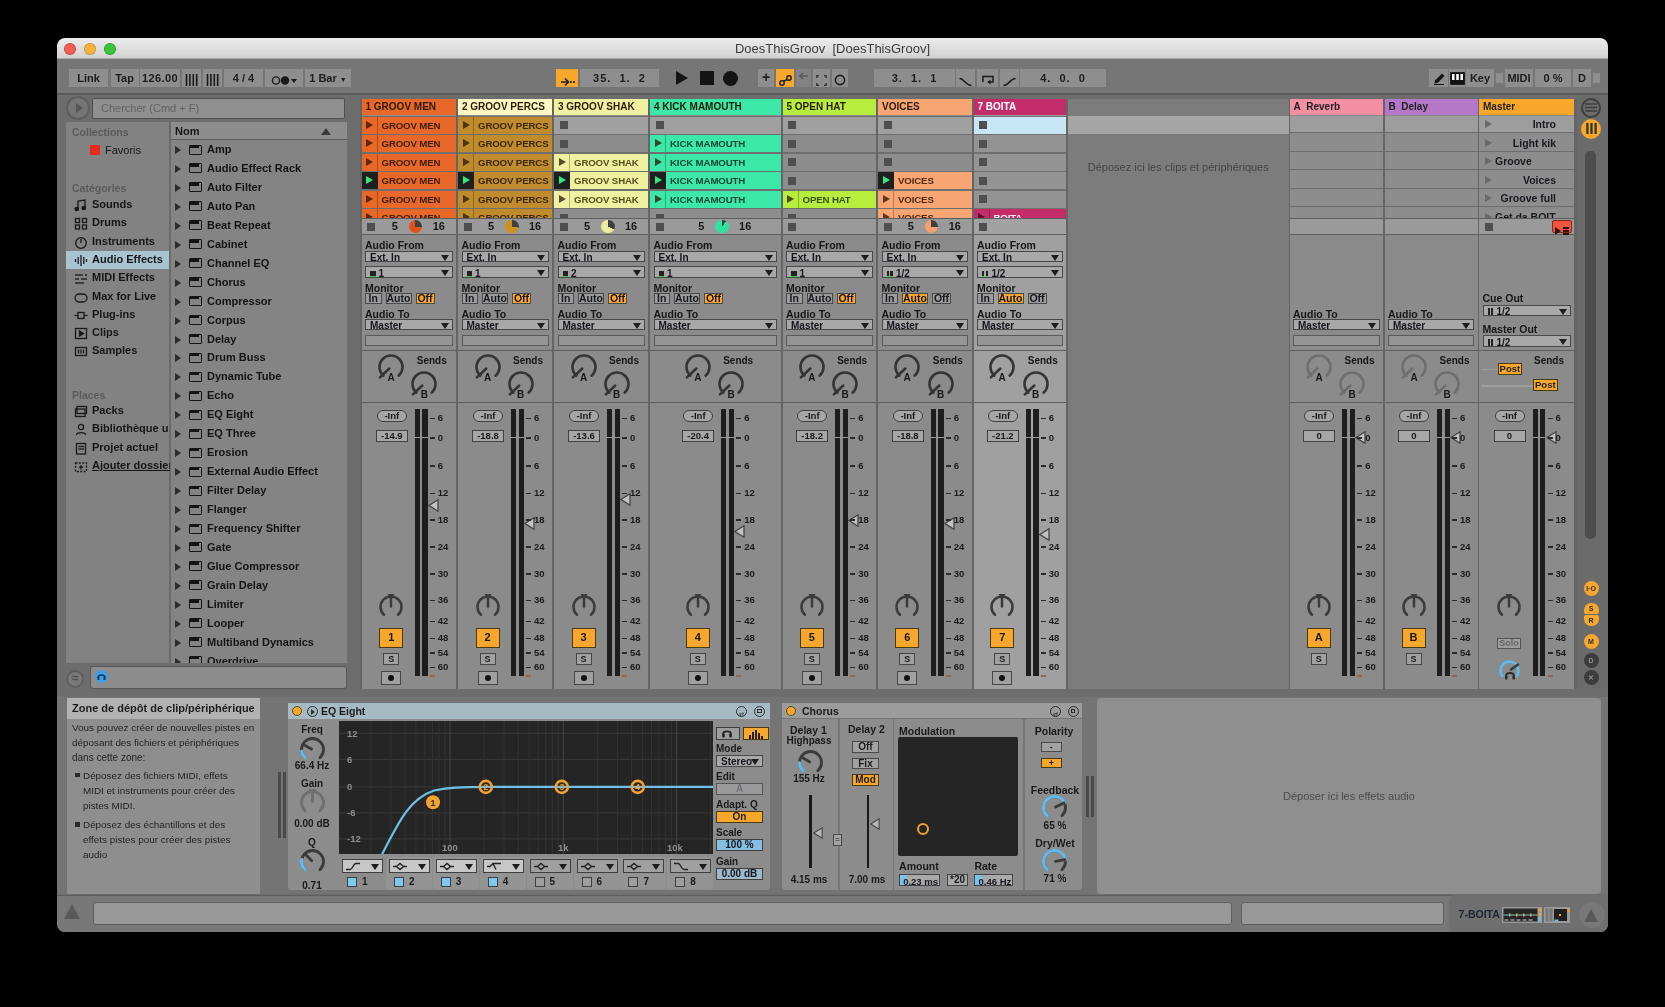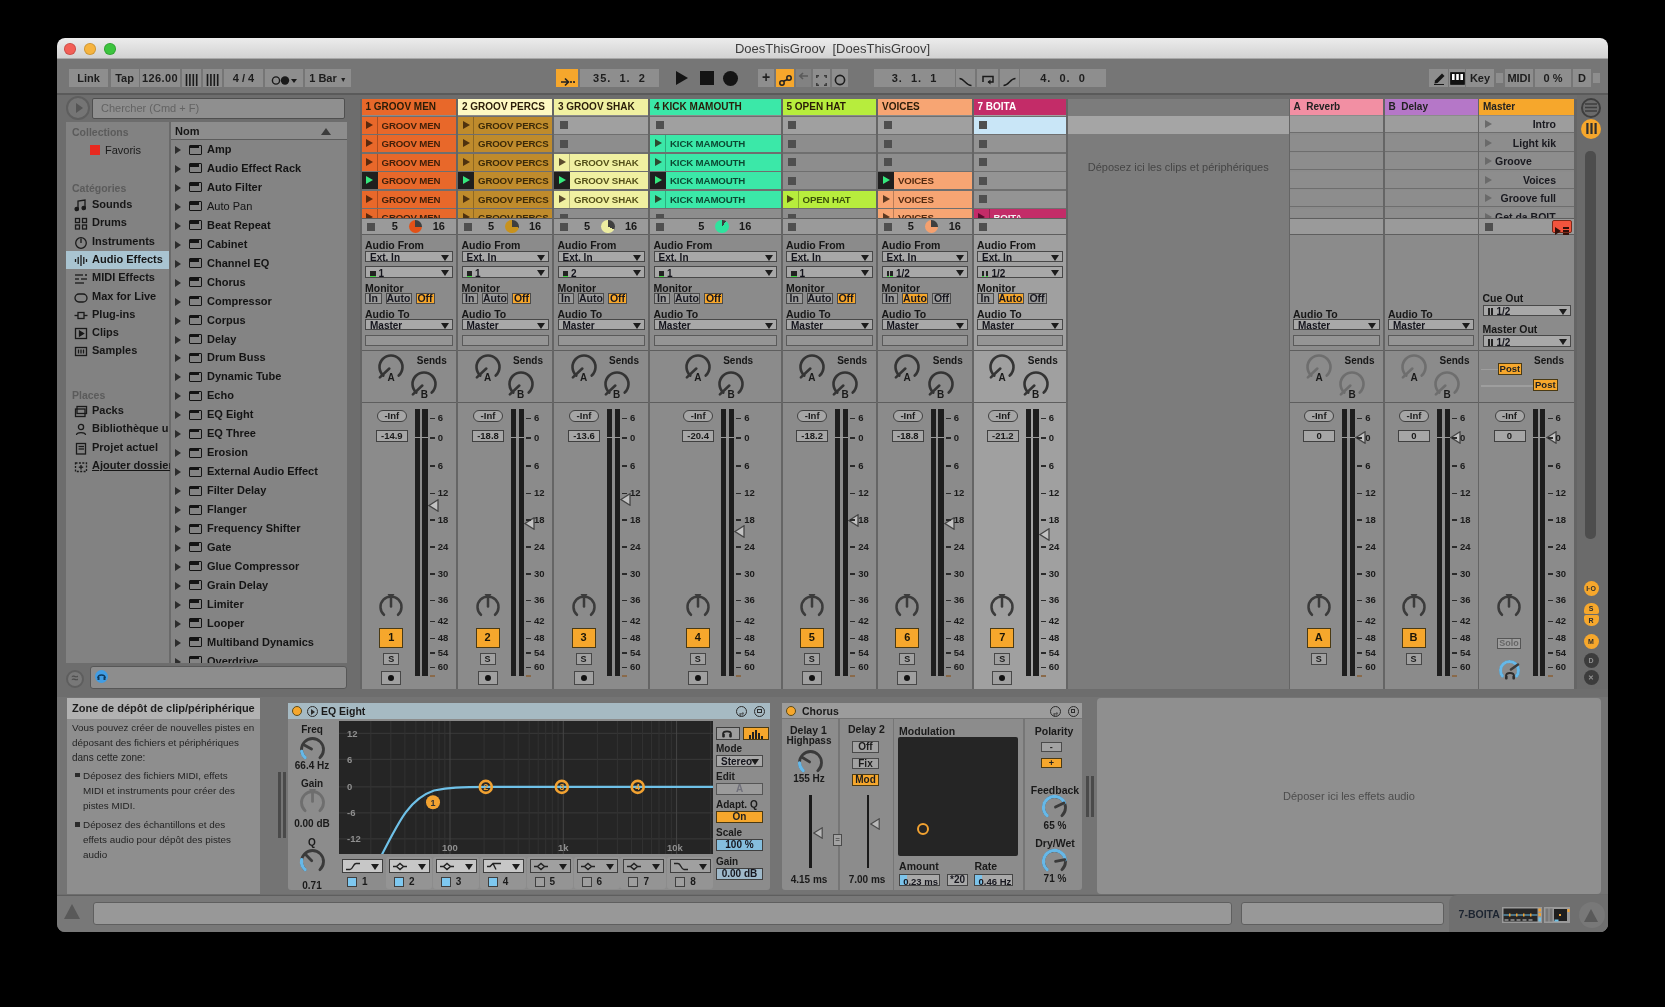--- a/index.html
+++ b/index.html
@@ -268,21 +268,21 @@
       <div style="position:absolute;left:36px;top:21.9px;font-size:11px;font-weight:bold;color:#141414;white-space:nowrap">Audio Effect Rack</div>
       <div style="position:absolute;left:4px;top:40.9px;width:0;height:0;border-top:4.5px solid transparent;border-bottom:4.5px solid transparent;border-left:6.5px solid #2c2c2c;margin-top:3px"></div>
       <div style="position:absolute;left:18px;top:42.4px;width:13px;height:10px;border:1.6px solid #141414;border-radius:1px">
         <div style="position:absolute;left:0px;top:0px;width:9px;height:2.4px;background:#141414"></div>
       </div>
       <div style="position:absolute;left:36px;top:40.9px;font-size:11px;font-weight:bold;color:#141414;white-space:nowrap">Auto Filter</div>
       <div style="position:absolute;left:4px;top:59.8px;width:0;height:0;border-top:4.5px solid transparent;border-bottom:4.5px solid transparent;border-left:6.5px solid #2c2c2c;margin-top:3px"></div>
       <div style="position:absolute;left:18px;top:61.3px;width:13px;height:10px;border:1.6px solid #141414;border-radius:1px">
         <div style="position:absolute;left:0px;top:0px;width:9px;height:2.4px;background:#141414"></div>
       </div>
-      <div style="position:absolute;left:36px;top:59.8px;font-size:11px;font-weight:normal;color:#141414;white-space:nowrap">Auto Pan</div>
+      <div style="position:absolute;left:36px;top:59.8px;font-size:11px;font-weight:bold;color:#141414;white-space:nowrap">Auto Pan</div>
       <div style="position:absolute;left:4px;top:78.8px;width:0;height:0;border-top:4.5px solid transparent;border-bottom:4.5px solid transparent;border-left:6.5px solid #2c2c2c;margin-top:3px"></div>
       <div style="position:absolute;left:18px;top:80.3px;width:13px;height:10px;border:1.6px solid #141414;border-radius:1px">
         <div style="position:absolute;left:0px;top:0px;width:9px;height:2.4px;background:#141414"></div>
       </div>
       <div style="position:absolute;left:36px;top:78.8px;font-size:11px;font-weight:bold;color:#141414;white-space:nowrap">Beat Repeat</div>
       <div style="position:absolute;left:4px;top:97.8px;width:0;height:0;border-top:4.5px solid transparent;border-bottom:4.5px solid transparent;border-left:6.5px solid #2c2c2c;margin-top:3px"></div>
       <div style="position:absolute;left:18px;top:99.2px;width:13px;height:10px;border:1.6px solid #141414;border-radius:1px">
         <div style="position:absolute;left:0px;top:0px;width:9px;height:2.4px;background:#141414"></div>
       </div>
       <div style="position:absolute;left:36px;top:97.8px;font-size:11px;font-weight:bold;color:#141414;white-space:nowrap">Cabinet</div>
@@ -1405,21 +1405,21 @@
     <div style="left:10.0px;top:659.7px;width:193.0px;height:21.5px;background:#b2b2b2">
       <div style="position:absolute;left:5px;top:4px;font-size:11px;font-weight:bold;color:#1c1c1c;white-space:nowrap">Zone de dépôt de clip/périphérique</div>
     </div>
     <div style="left:15.0px;top:684.0px;width:188.0px;height:13.0px;font-size:9.9px;color:#242424;white-space:nowrap;overflow:hidden">Vous pouvez créer de nouvelles pistes en</div>
     <div style="left:15.0px;top:699.0px;width:188.0px;height:13.0px;font-size:9.9px;color:#242424;white-space:nowrap;overflow:hidden">déposant des fichiers et périphériques</div>
     <div style="left:15.0px;top:714.0px;width:188.0px;height:13.0px;font-size:10px;color:#242424;white-space:nowrap;overflow:hidden">dans cette zone:</div>
     <div style="left:26.0px;top:731.5px;width:188.0px;height:13.0px;font-size:9.9px;color:#242424;white-space:nowrap;overflow:hidden">Déposez des fichiers MIDI, effets</div>
     <div style="left:26.0px;top:746.5px;width:188.0px;height:13.0px;font-size:9.9px;color:#242424;white-space:nowrap;overflow:hidden">MIDI et instruments pour créer des</div>
     <div style="left:26.0px;top:761.5px;width:188.0px;height:13.0px;font-size:9.9px;color:#242424;white-space:nowrap;overflow:hidden">pistes MIDI.</div>
     <div style="left:26.0px;top:781.0px;width:188.0px;height:13.0px;font-size:9.9px;color:#242424;white-space:nowrap;overflow:hidden">Déposez des échantillons et des</div>
-    <div style="left:26.0px;top:796.0px;width:188.0px;height:13.0px;font-size:9.9px;color:#242424;white-space:nowrap;overflow:hidden">effets audio pour dépôt des pistes</div>
+    <div style="left:26.0px;top:796.0px;width:188.0px;height:13.0px;font-size:9.9px;color:#242424;white-space:nowrap;overflow:hidden">effets pistes pour créer des pistes</div>
     <div style="left:26.0px;top:811.0px;width:188.0px;height:13.0px;font-size:9.9px;color:#242424;white-space:nowrap;overflow:hidden">audio</div>
     <div style="left:18.0px;top:734.5px;width:4.5px;height:4.5px;background:#2a2a2a"></div>
     <div style="left:18.0px;top:784.0px;width:4.5px;height:4.5px;background:#2a2a2a"></div>
     <div style="left:220.5px;top:734.0px;width:3.0px;height:66.0px;background:#4a4a4a"></div>
     <div style="left:225.5px;top:734.0px;width:3.0px;height:66.0px;background:#4a4a4a"></div>
     <div style="left:231.0px;top:665.0px;width:482.0px;height:186.5px;background:#8c8c8c;border-radius:3px;overflow:hidden"></div>
     <div style="left:231.0px;top:665.0px;width:482.0px;height:15.5px;background:#a6bac3"></div>
     <div style="left:235.0px;top:668.0px;width:10.0px;height:10.0px;background:#f6a72c;border:1.2px solid #5a4a1a;border-radius:50%"></div>
     <div style="left:249.5px;top:667.5px;width:11.0px;height:11.0px;border:1.4px solid #2c2c2c;border-radius:50%">
       <div style="position:absolute;left:3.4px;top:2.2px;width:0;height:0;border-top:3px solid transparent;border-bottom:3px solid transparent;border-left:4.5px solid #2c2c2c"></div>

